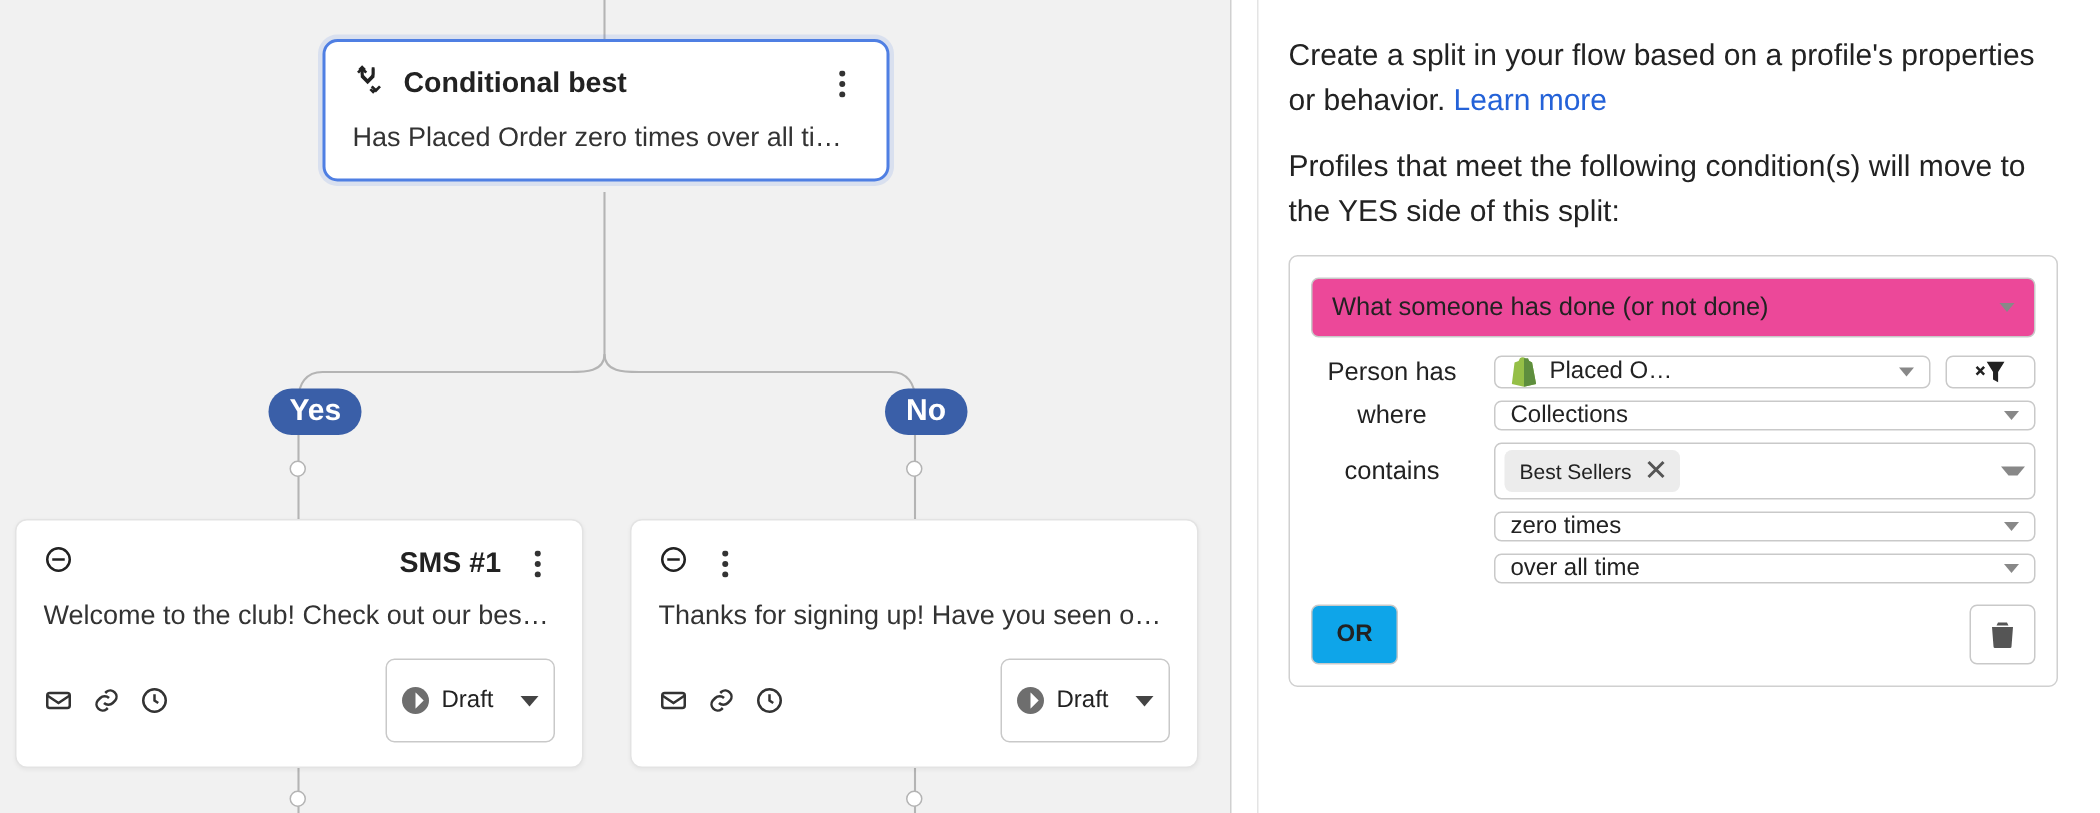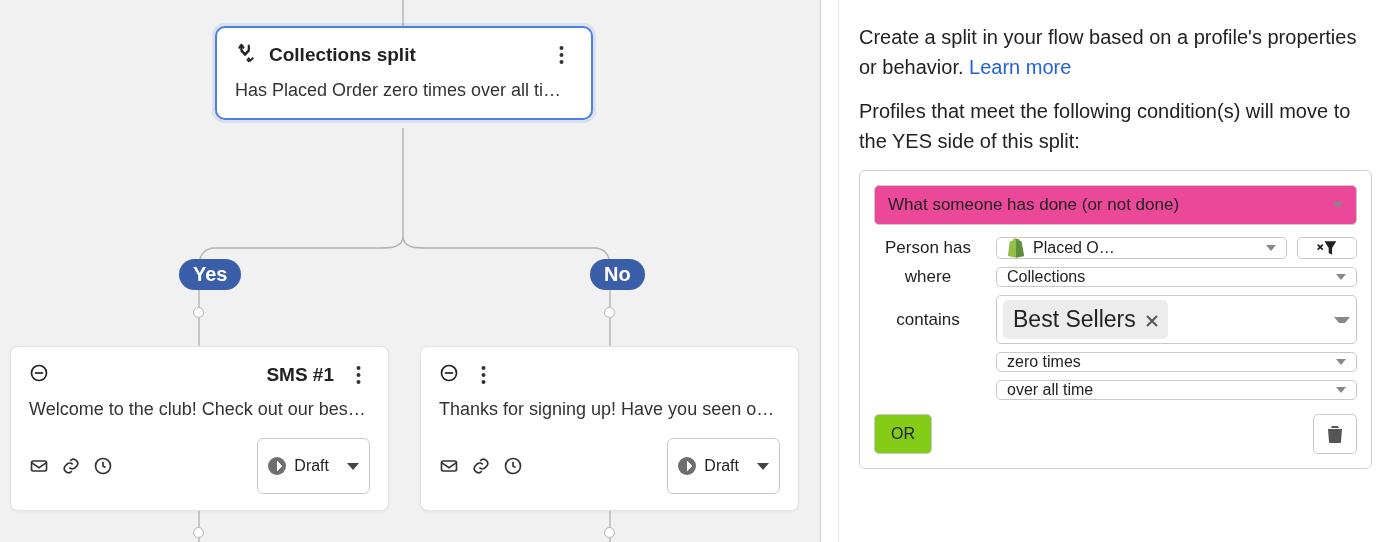--- a/index.html
+++ b/index.html
@@ -189,36 +189,36 @@
     padding:4px 6px;
     cursor:pointer;
   }
   .chip {
     background:#ececec;
     border-radius:5px;
     padding:6px 10px;
     display:flex;
     align-items:center;
     gap:10px;
-    font-size:23px;
+    font-size:14px;
   }
   .chip .x { cursor:pointer; color:#555; }
   .chip-area .arrow { margin-left:auto; color:#888; padding-right:6px; }
   .bottom-row {
     display:flex;
     align-items:center;
     margin-top:14px;
     gap:10px;
   }
   .or-btn {
     border:1px solid #c9c9c9;
     border-radius:5px;
-    background:#84cc16;
+    background:#0ea5e9;
     padding:10px 16px;
-    font-weight:400;
+    font-weight:700;
     font-size:16px;
     cursor:pointer;
   }
   .trash-btn {
     margin-left:auto;
     border:1px solid #c9c9c9;
     border-radius:5px;
     background:#fff;
     width:44px; height:40px;
     display:flex; align-items:center; justify-content:center;
@@ -266,21 +266,21 @@
       <span>
         <svg width="22" height="22" viewBox="0 0 24 24" fill="none" stroke="#222" stroke-width="2">
           <path d="M7 4v6l4 4 4-4V4"></path>
             <path d="M4 7l3-3 3 3"></path>
             <path d="M20 7l-3-3-3 3" transform="translate(-2 10) scale(1 -1) translate(2 -14)"></path>
           <path d="M8 4l0 5 3 3 3-3 0-5" stroke="none"></path>
           <path d="M7 3v5c0 1 0 1 1 2l3 3 3-3c1-1 1-1 1-2V3"></path>
           <path d="M5 5l2-2 2 2M13 19l2 2 2-2" stroke="#222"></path>
         </svg>
       </span>
-      <span class="cond-title">Collections split</span>
+      <span class="cond-title">Conditional best</span>
       <span class="dots">
         <svg viewBox="0 0 4 18">
             <circle cx="2" cy="2" r="2" fill="#333"></circle>
             <circle cx="2" cy="9" r="2" fill="#333"></circle>
             <circle cx="2" cy="16" r="2" fill="#333"></circle>
           </svg>
       </span>
     </div>
     <div class="cond-desc">Has Placed Order zero times over all time…</div>
   </div>

